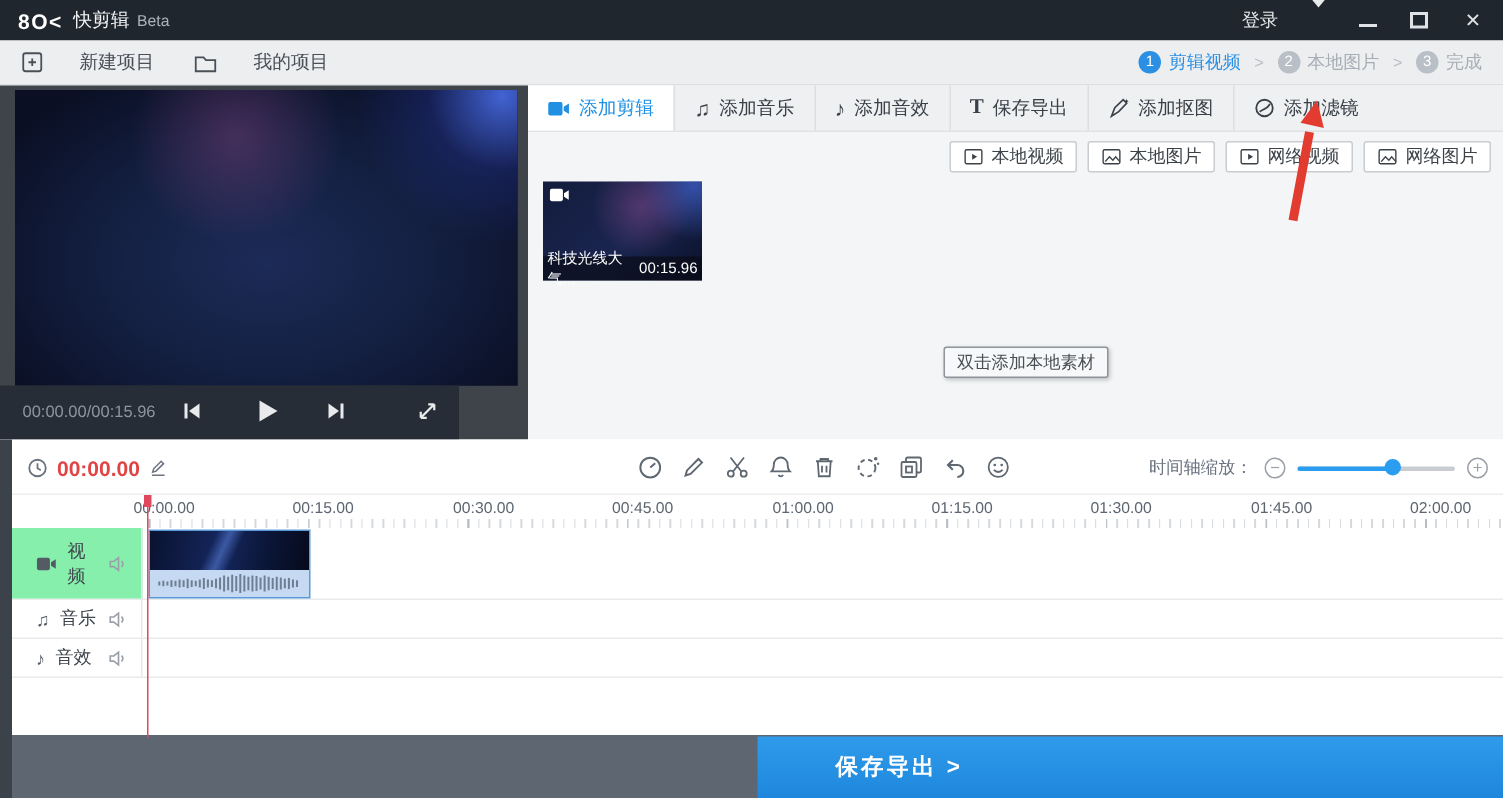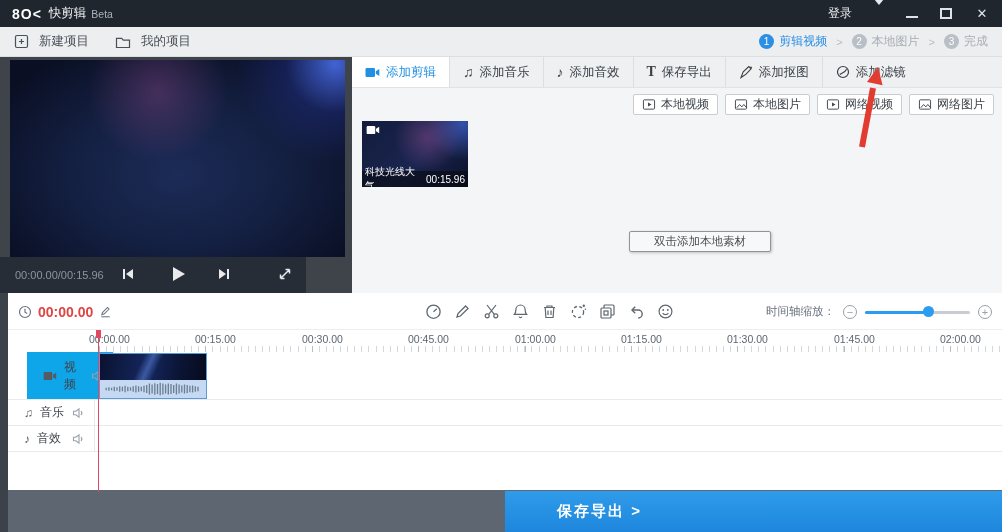--- a/index.html
+++ b/index.html
@@ -17,21 +17,21 @@
   .caret { display:inline-block; }
   .caret .bar { width:11px; height:2px; background:#e8ebee; margin-bottom:2px; }
   .caret .tri { width:0; height:0; border-left:5.5px solid transparent; border-right:5.5px solid transparent; border-top:6px solid #e8ebee; }
   .winbtn { color:#dfe3e7; font-size:13px; width:16px; text-align:center; cursor:pointer; line-height:16px; }
   .minbtn { border-bottom:2px solid #dfe3e7; height:9px; width:12px; }
   .maxbtn { border:2px solid #dfe3e7; width:12px; height:11px; }
 
   
   .projectbar { position:absolute; left:0; top:27px; width:1002px; height:30px; background:#eceef0;
                 border-bottom:1px solid #dcdee1; display:flex; align-items:center; padding:0 14px; }
-  .proj-btn { display:flex; align-items:center; gap:10px; font-size:12.5px; color:#4a5058; margin-right:26px; cursor:pointer; }
+  .proj-btn { display:flex; align-items:center; gap:24px; font-size:12.5px; color:#4a5058; margin-right:26px; cursor:pointer; }
   .steps { margin-left:auto; display:flex; align-items:center; gap:9px; font-size:12px; }
   .step { display:flex; align-items:center; gap:5px; }
   .step-num { width:15px; height:15px; border-radius:50%; background:#b9bfc6; color:#fff; font-size:10px;
               display:flex; align-items:center; justify-content:center; }
   .step-label { color:#a8aeb5; }
   .step.active .step-num { background:#2b8fe3; }
   .step.active .step-label { color:#2b8fe3; }
   .step-sep { color:#b9bfc6; font-size:11px; }
 
   
@@ -66,21 +66,21 @@
   .thumb { position:absolute; left:10px; top:64px; width:106px; height:66px; cursor:pointer;
     background:
       radial-gradient(circle at 62% 25%, rgba(150,80,150,.45), transparent 40%),
       radial-gradient(circle at 95% 5%, rgba(70,110,230,.6), transparent 30%),
       linear-gradient(135deg,#131c3c 0%,#1a2550 55%,#0b1128 100%); }
   .thumb-cam { position:absolute; left:4px; top:4px; color:#fff; }
   .thumb-cap { position:absolute; left:0; right:0; bottom:0; height:16px; background:rgba(8,10,18,.62);
                color:#fff; font-size:10px; display:flex; align-items:center; padding:0 3px; }
   .thumb-dur { margin-left:auto; }
 
-  .lib-tooltip { position:absolute; left:277px; top:174px; padding:2px 24px; background:#f7f8f9;
+  .lib-tooltip { position:absolute; left:277px; top:174px; padding:2px 8px; background:#f7f8f9;
                  border:1px solid #8f949a; border-radius:2px; font-size:11.5px; color:#4a4f55;
                  box-shadow:1px 1px 3px rgba(0,0,0,.22); }
   .red-arrow { position:absolute; left:498px; top:4px; }
 
   
   .timeline { position:absolute; left:0; top:293px; width:1002px; height:197px; background:#fff; }
   .leftstrip { position:absolute; left:0; top:293px; width:8px; height:239px; background:#3c424a; z-index:6; }
 
   .tl-toolbar { position:absolute; left:8px; right:0; top:0; height:37px; border-bottom:1px solid #eceef0; }
   .cur-time { position:absolute; left:10px; top:0; height:37px; display:flex; align-items:center; gap:6px; }
@@ -105,21 +105,21 @@
       repeating-linear-gradient(90deg,#b6bcc3 0 1px,transparent 1px 106.4px),
       repeating-linear-gradient(90deg,#d5d9de 0 1px,transparent 1px 7.09px);
     background-position:4px 0,4px 0; background-repeat:repeat-x; }
 
   .tracks { position:absolute; left:8px; right:0; top:59px; }
   .trow { position:relative; border-bottom:1px solid #e8eaec; }
   .trow.video { height:48px; }
   .trow.music, .trow.sfx { height:26px; }
   .thead { position:absolute; left:0; top:0; bottom:0; width:87px; display:flex; align-items:center;
            padding-left:16px; gap:7px; font-size:12px; color:#3f454c; border-right:1px solid #e6e8ea; }
-  .trow.video .thead { background:#0ea5e9;margin-left:19px; }
+  .trow.video .thead { background:#86efac; }
   .thead .spk { margin-left:auto; margin-right:9px; color:#9aa0a8; cursor:pointer; }
   .thead .nico { color:#555b63; }
 
   .clip { position:absolute; left:91px; top:1px; width:108px; height:46px; border:1px solid #5a9ad8; cursor:pointer; }
   .clip-frames { height:26px;
     background:
       linear-gradient(115deg, transparent 38%, rgba(90,130,220,.55) 46%, transparent 54%),
       linear-gradient(100deg,#0a1230 0%,#15275e 45%,#0b1638 72%,#060a1c 100%); }
   .clip-wave { height:18px; background:#c5daf2; display:flex; align-items:center; overflow:hidden; }
 

